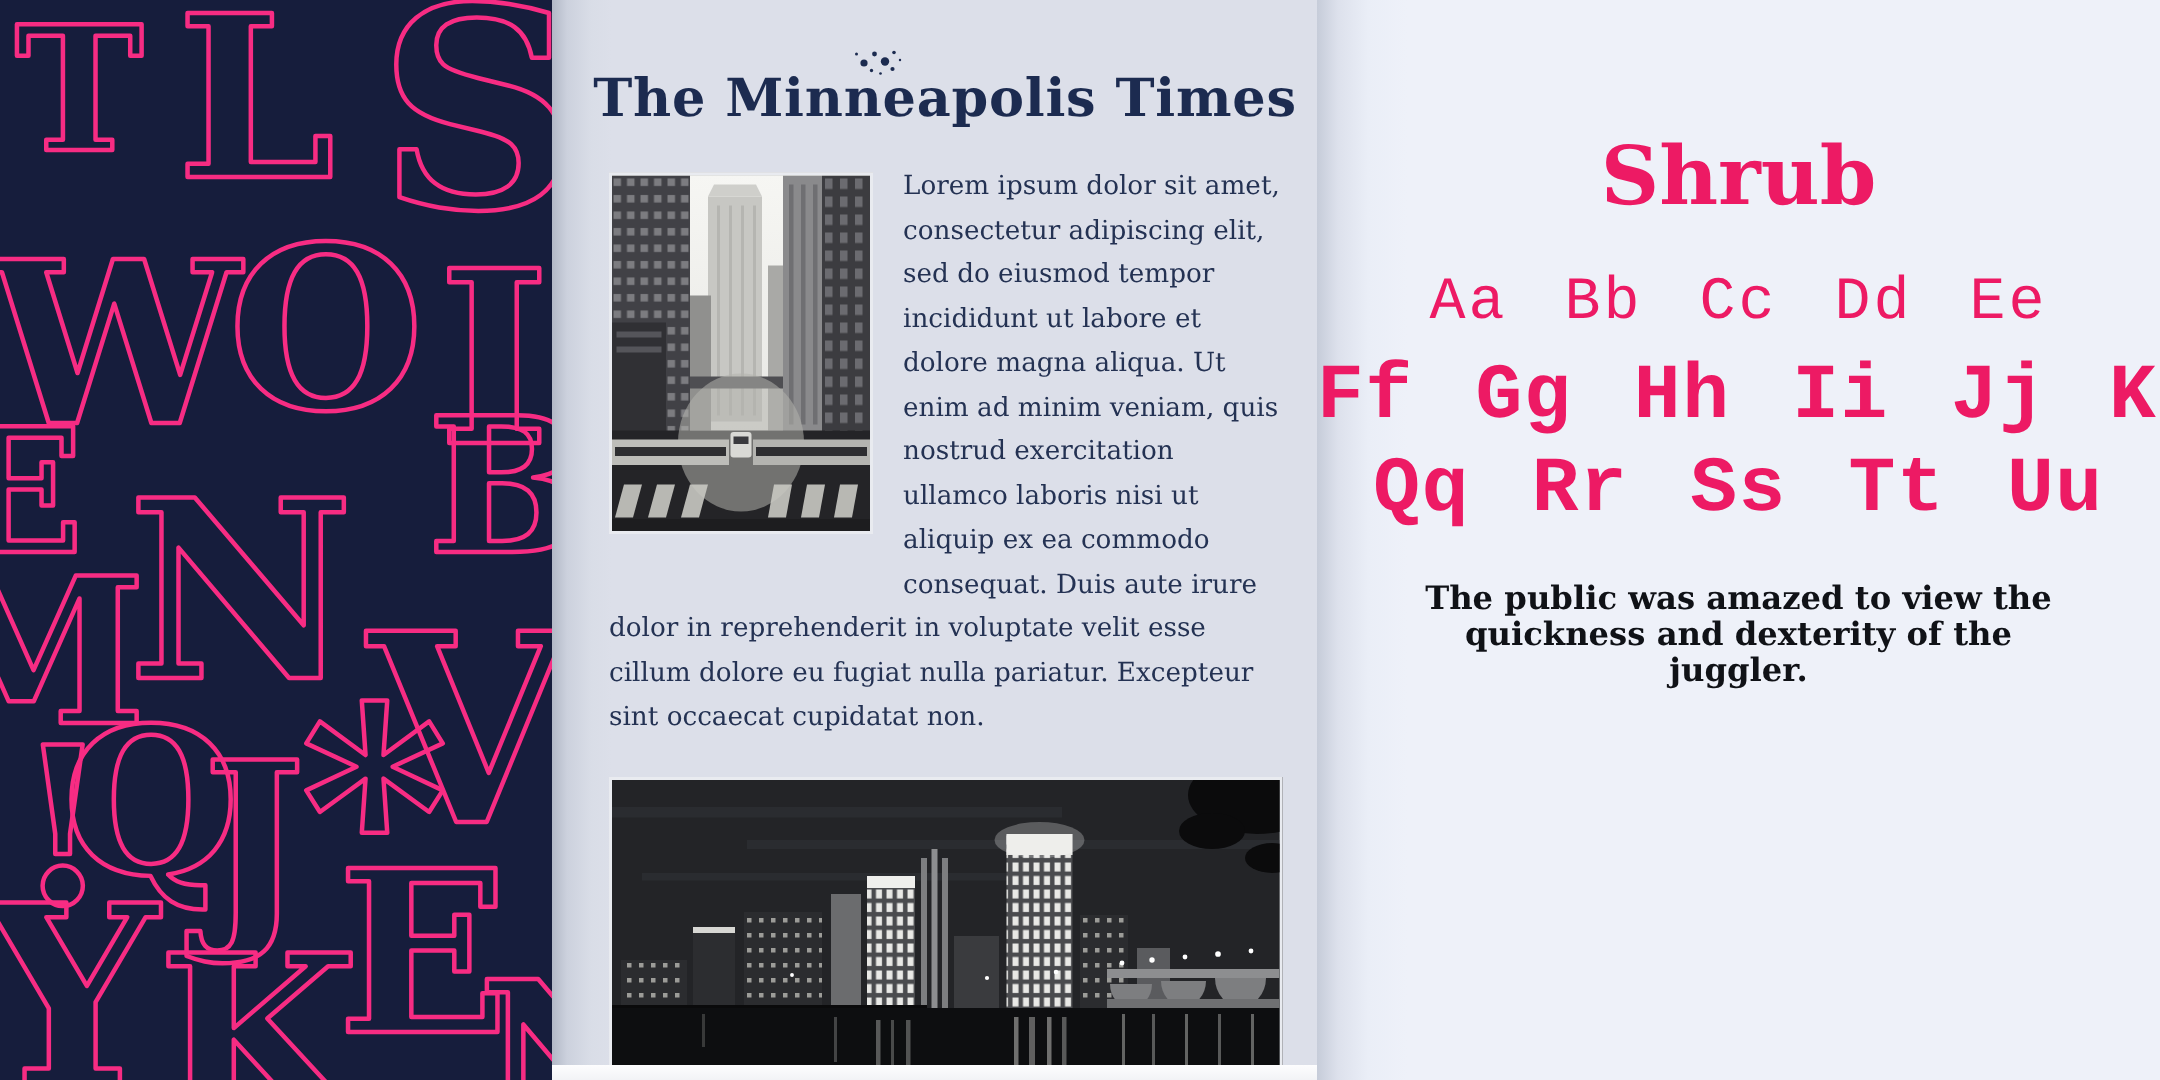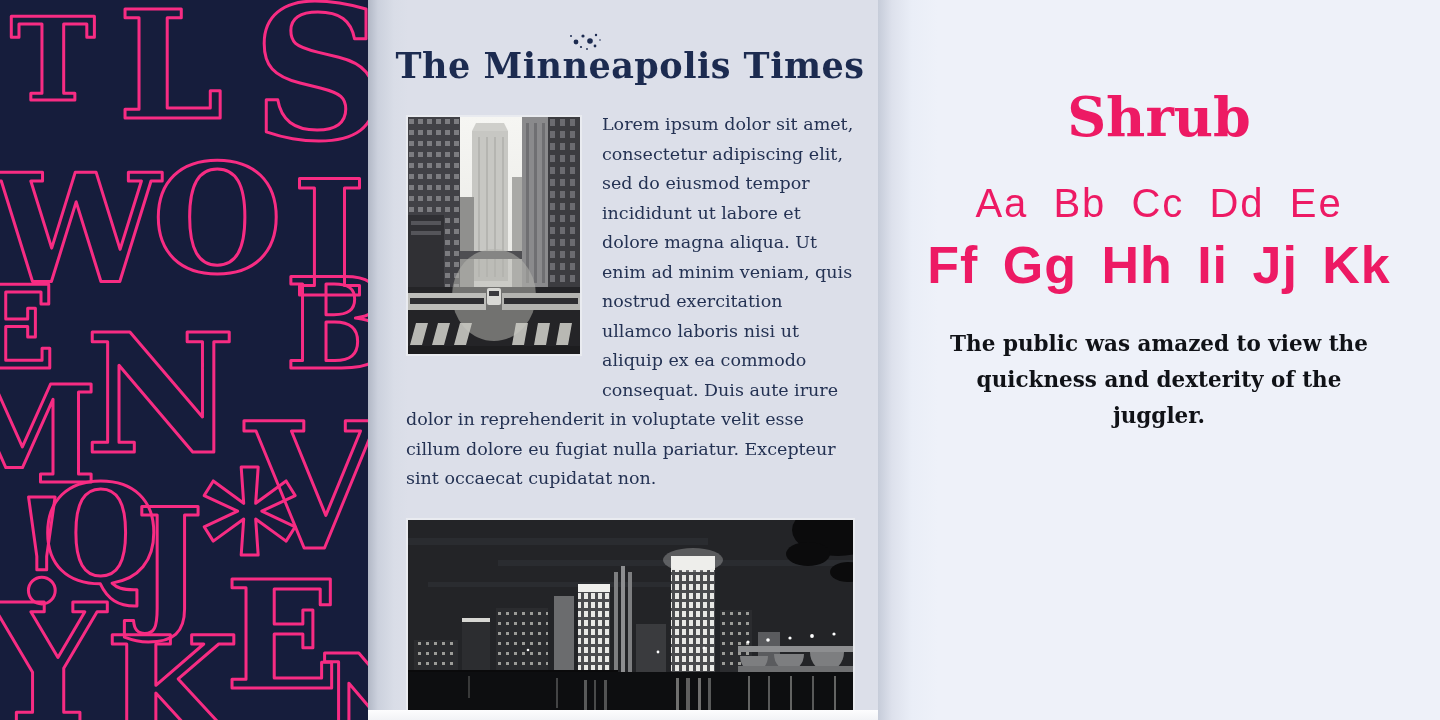--- a/index.html
+++ b/index.html
@@ -53,28 +53,28 @@
     position:absolute;left:878px;top:0;width:562px;height:720px;
     background:linear-gradient(90deg,#c6ccd9 0px,#dde1ec 14px,#eaeef7 34px,#eef1f9 60px,#eef1f9 100%);
     text-align:center;
   }
   .specimen-title{
     margin:88px 0 0 0;font-size:54px;line-height:58px;font-weight:bold;
     color:#ed1a64;font-family:"DejaVu Serif", serif;
   }
   .alphabet-rows{margin-top:26px;}
   .alpha-row{
-    color:#ed1a64;font-family:Liberation Sans, sans-serif;
+    color:#ed1a64;font-family:Liberation Mono, monospace;
     line-height:62px;white-space:nowrap;
   }
   .alpha-row.light{font-size:40px;font-weight:normal;letter-spacing:2px;word-spacing:12px;}
   .alpha-row.bold{font-size:52px;font-weight:bold;letter-spacing:1px;word-spacing:9px;}
   .sample-sentence{
     margin:30px auto 0 auto;width:440px;
-    font-size:21.5px;line-height:36px;font-weight:bold;color:#101217;
+    font-size:21.5px;line-height:24px;font-weight:bold;color:#101217;
     font-family:"DejaVu Serif", serif;
   }
 </style>
 </head>
 <body>
 
 <div class="left-panel">
   <svg viewBox="0 0 368 720" id="pattern-svg">
       <text x="10" y="100" font-size="115">T</text>
       <text x="118" y="118" font-size="150">L</text>
@@ -257,15 +257,16 @@
     </div>
   </div>
 </div>
 <div class="page-bottom-edge"></div>
 
 <div class="specimen">
   <h2 class="specimen-title">Shrub</h2>
   <div class="alphabet-rows" id="alphabet-rows">
       <div class="alpha-row light">Aa Bb Cc Dd Ee</div>
       <div class="alpha-row bold">Ff Gg Hh Ii Jj Kk</div>
+      <div class="alpha-row bold">Qq Rr Ss Tt Uu</div>
     </div>
   <p class="sample-sentence">The public was amazed to view the quickness and dexterity of the juggler.</p>
 </div>
 
 </body></html>

